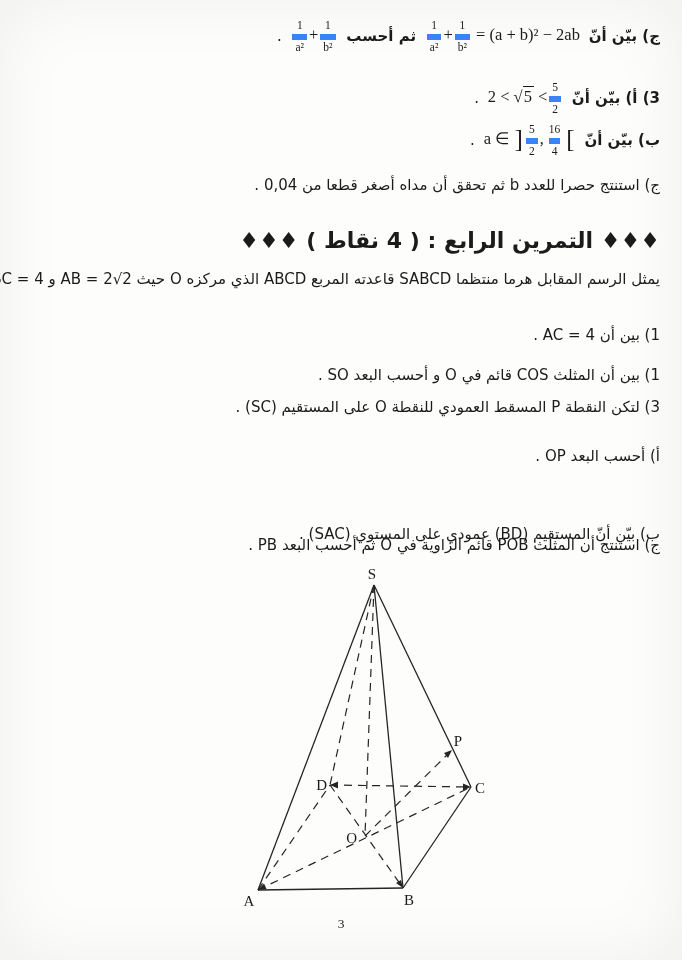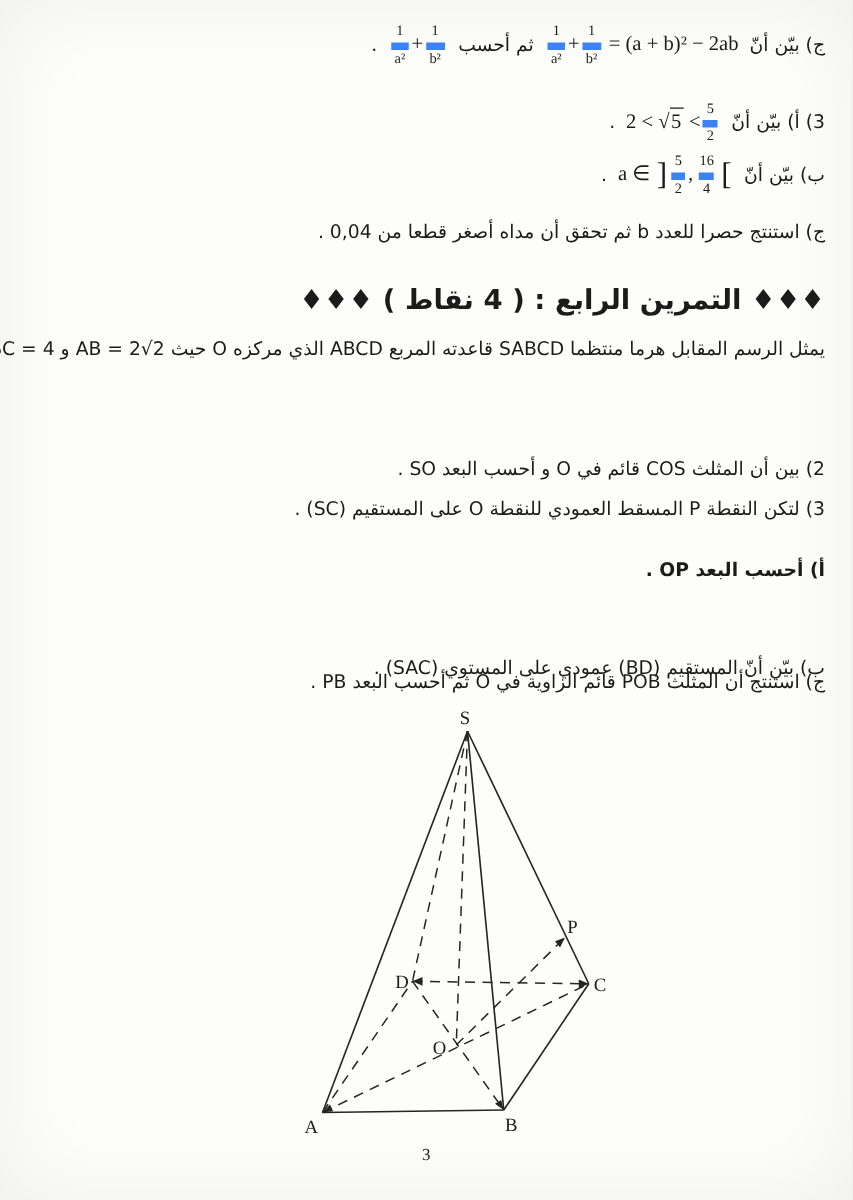--- a/index.html
+++ b/index.html
@@ -7,21 +7,21 @@
     position:relative;width:682px;height:960px;margin:0 auto;
     background:#fdfdfc;color:#1b1b1b;
     font-family:"DejaVu Sans",sans-serif;
     box-shadow:inset 0 0 70px rgba(0,0,0,0.06);
     overflow:hidden;
   }
   .line{
     position:absolute;right:22px;direction:rtl;white-space:nowrap;
     font-size:15px;line-height:1.5;
   }
-  .ar{font-family:"DejaVu Sans",sans-serif;}
+  .ar{font-family:"DejaVu Sans",sans-serif;font-weight:bold;}
   .math{
     direction:ltr;display:inline-block;vertical-align:middle;
     font-family:"Liberation Serif",serif;font-size:16.5px;margin:0 4px;
   }
   .frac{
     display:inline-flex;flex-direction:column;align-items:center;
     vertical-align:middle;line-height:1;font-size:11.5px;margin:0 2px;
     font-family:"Liberation Serif",serif;
   }
   .frac .num{padding:0 3px 2px;}
@@ -84,23 +84,24 @@
         </span><span class="bracket">[</span></span>
     <span>.</span>
   </div>
 
   <div class="line" style="top:174px;">ج) استنتج حصرا للعدد b ثم تحقق أن مداه أصغر قطعا من 0,04 .</div>
 
   <div class="line hdr" style="top:224px;">♦♦♦ التمرين الرابع : ( 4 نقاط ) ♦♦♦</div>
 
   <div class="line" style="top:268px;">يمثل الرسم المقابل هرما منتظما SABCD قاعدته المربع ABCD الذي مركزه O حيث AB = 2√2 و SC = 4 .</div>
 
-  <div class="line" style="top:364px;">2) بين أن المثلث COS قائم في O و أحسب البعد SO .</div>
+  <div class="line" style="top:324px;">1) بين أن AC = 4 .</div>
+  <div class="line" style="top:364px;">1) بين أن المثلث COS قائم في O و أحسب البعد SO .</div>
   <div class="line" style="top:396px;margin-left:28px;">3) لتكن النقطة P المسقط العمودي للنقطة O على المستقيم (SC) .</div>
-  <div class="line" style="top:445px;font-weight:bold;">أ) أحسب البعد OP .</div>
+  <div class="line" style="top:445px;">أ) أحسب البعد OP .</div>
   <div class="line" style="top:485px;margin-top:38px;">ب) بيّن أنّ المستقيم (BD) عمودي على المستوي (SAC) .</div>
   <div class="line" style="top:534px;">ج) استنتج أن المثلث POB قائم الزاوية في O ثم أحسب البعد PB .</div>
 
   <div class="fig">
     <svg width="260" height="360" viewBox="230 560 260 360">
 
       <line x1="374" y1="585" x2="258" y2="890"></line>
       <line x1="374" y1="585" x2="403" y2="888"></line>
       <line x1="374" y1="585" x2="471" y2="787"></line>
       <line x1="258" y1="890" x2="403" y2="888"></line>

